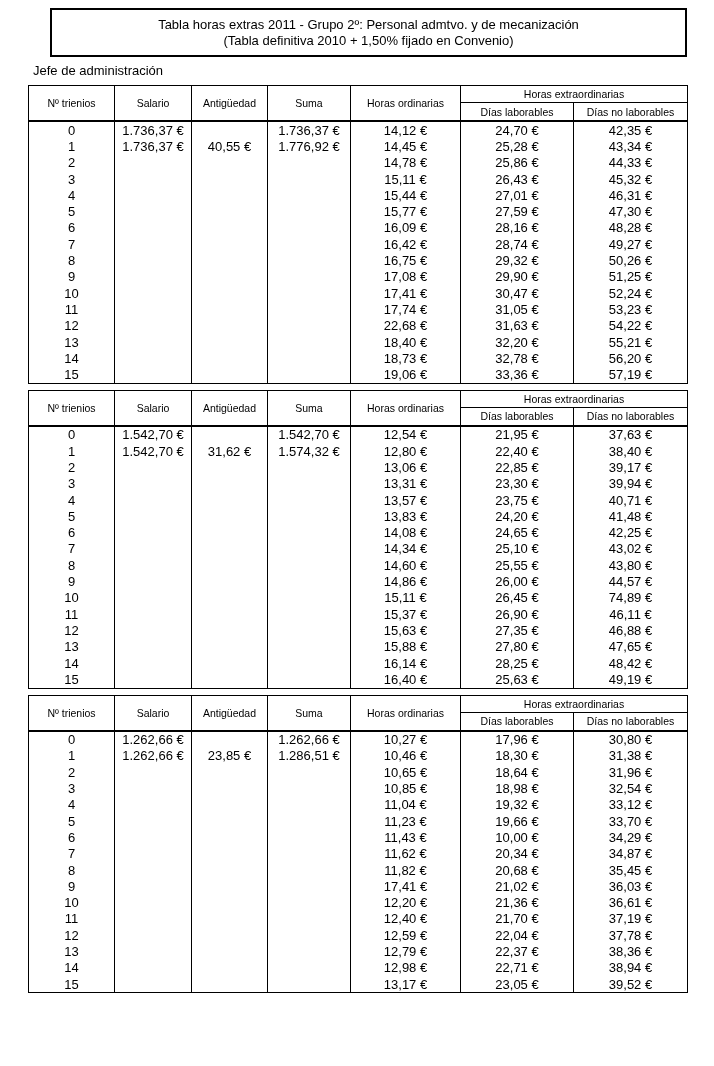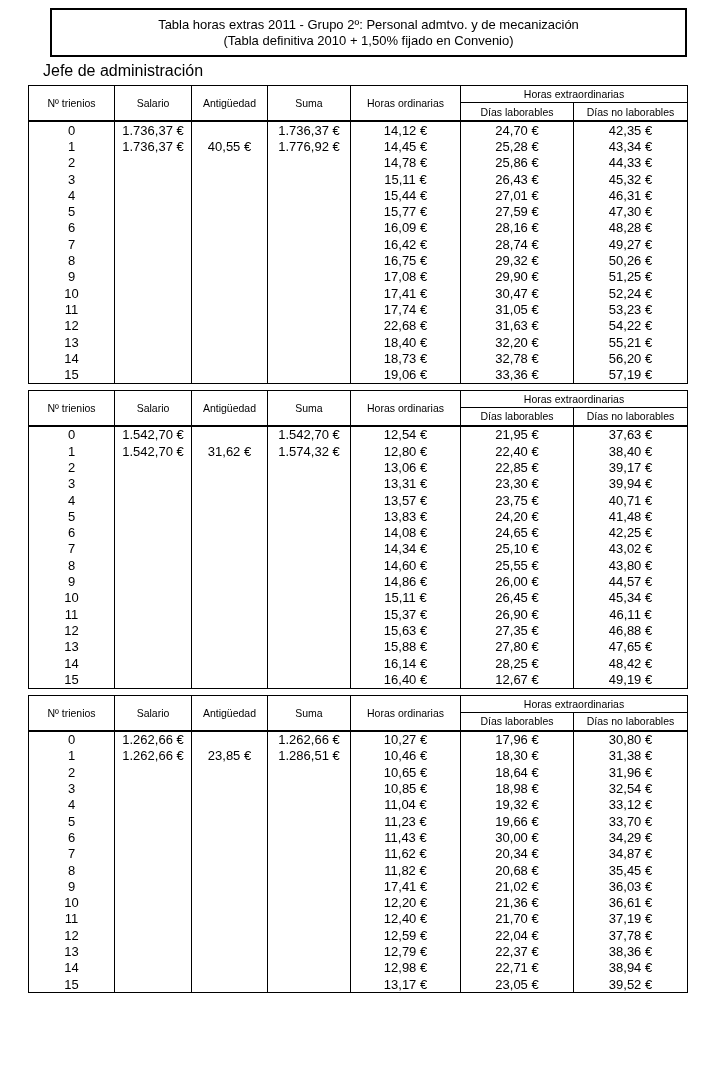--- a/index.html
+++ b/index.html
@@ -18,22 +18,22 @@
   .title-box {
     box-sizing: border-box;
     border: 2px solid #000;
     height: 49px;
     display: flex; flex-direction: column;
     justify-content: center; align-items: center;
     text-align: center;
     font-size: 13px; line-height: 16px; margin-left: 22px;
   }
   .section-heading {
-    margin: 6px 0 4px 15px;
-    font-size: 16px; line-height: 16px;
+    margin: 6px 0 4px 5px;
+    font-size: 13px; line-height: 16px;
   }
   table.salary {
     border-collapse: collapse;
     table-layout: fixed;
     width: 659px;
     border: 1.5px solid #000;
     margin-top: 6px;
   }
   table.salary col.c0 { width: 86px; }
   table.salary col.c1 { width: 77px; }
@@ -389,21 +389,21 @@
           <td>44,57 €</td>
         </tr>
 
         <tr>
           <td>10</td>
           <td>&nbsp;</td>
           <td>&nbsp;</td>
           <td>&nbsp;</td>
           <td>15,11 €</td>
           <td>26,45 €</td>
-          <td>45,34 €</td>
+          <td>74,89 €</td>
         </tr>
 
         <tr>
           <td>11</td>
           <td>&nbsp;</td>
           <td>&nbsp;</td>
           <td>&nbsp;</td>
           <td>15,37 €</td>
           <td>26,90 €</td>
           <td>46,11 €</td>
@@ -438,21 +438,21 @@
           <td>28,25 €</td>
           <td>48,42 €</td>
         </tr>
 
         <tr>
           <td>15</td>
           <td>&nbsp;</td>
           <td>&nbsp;</td>
           <td>&nbsp;</td>
           <td>16,40 €</td>
-          <td>12,67 €</td>
+          <td>25,63 €</td>
           <td>49,19 €</td>
         </tr>
       </tbody>
   </table>
 
   <table class="salary">
     <colgroup>
         <col class="c0">
         <col class="c1">
         <col class="c2">
@@ -536,21 +536,21 @@
           <td>19,66 €</td>
           <td>33,70 €</td>
         </tr>
 
         <tr>
           <td>6</td>
           <td>&nbsp;</td>
           <td>&nbsp;</td>
           <td>&nbsp;</td>
           <td>11,43 €</td>
-          <td>30,00 €</td>
+          <td>10,00 €</td>
           <td>34,29 €</td>
         </tr>
 
         <tr>
           <td>7</td>
           <td>&nbsp;</td>
           <td>&nbsp;</td>
           <td>&nbsp;</td>
           <td>11,62 €</td>
           <td>20,34 €</td>

